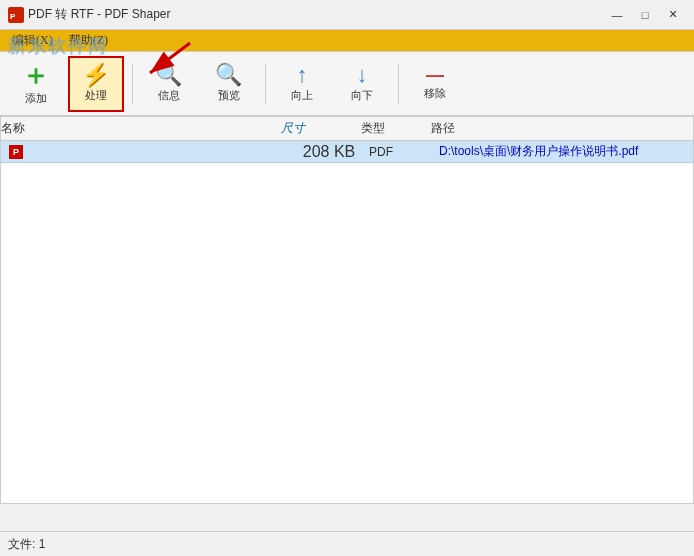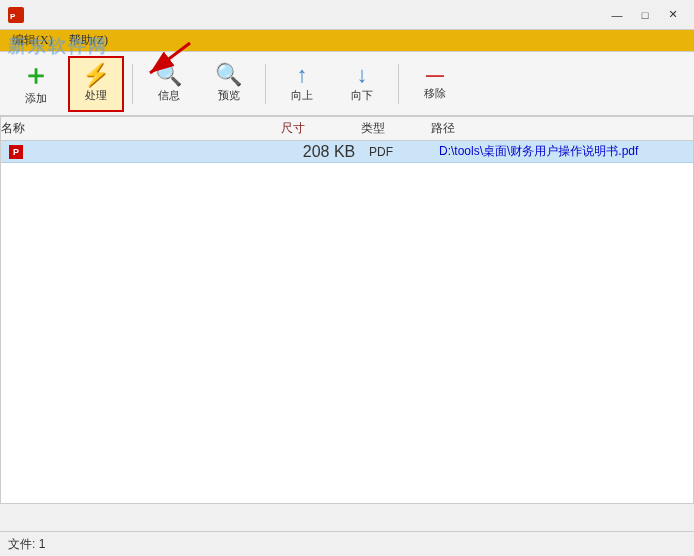--- a/index.html
+++ b/index.html
@@ -159,21 +159,21 @@
     
     .list-header {
       display: flex;
       align-items: center;
       background: #f5f5f5;
       border-bottom: 1px solid #ccc;
       height: 24px;
       padding: 0 0;
     }
     .col-name { width: 280px; font-size: 12px; color: #333; }
-    .col-size { width: 80px; font-size: 12px; color: #7f1d1d; }
+    .col-size { width: 80px; font-size: 12px; color: #0369a1; font-style: italic; }
     .col-type { width: 70px; font-size: 12px; color: #333; }
     .col-path { flex: 1; font-size: 12px; color: #404040; }
 
     
     .file-row {
       display: flex;
       align-items: center;
       height: 22px;
       padding: 0 8px;
       background: #cce4f7;
@@ -276,20 +276,21 @@
 </head>
 <body>
 
 <div class="title-bar">
   <div class="title-bar-left">
 
     <svg class="title-icon" viewBox="0 0 16 16">
       <rect width="16" height="16" rx="2" fill="#cc2200"></rect>
       <text x="2" y="12" font-size="8" fill="white" font-weight="bold">P</text>
     </svg>
+    <span class="title-text">PDF 转 RTF - PDF Shaper</span>
   </div>
   <div class="title-controls">
     <button class="title-btn">—</button>
     <button class="title-btn">□</button>
     <button class="title-btn close-btn">✕</button>
   </div>
 </div>
 
 <div class="menu-bar">
   <div class="menu-item">编辑(X)</div>

